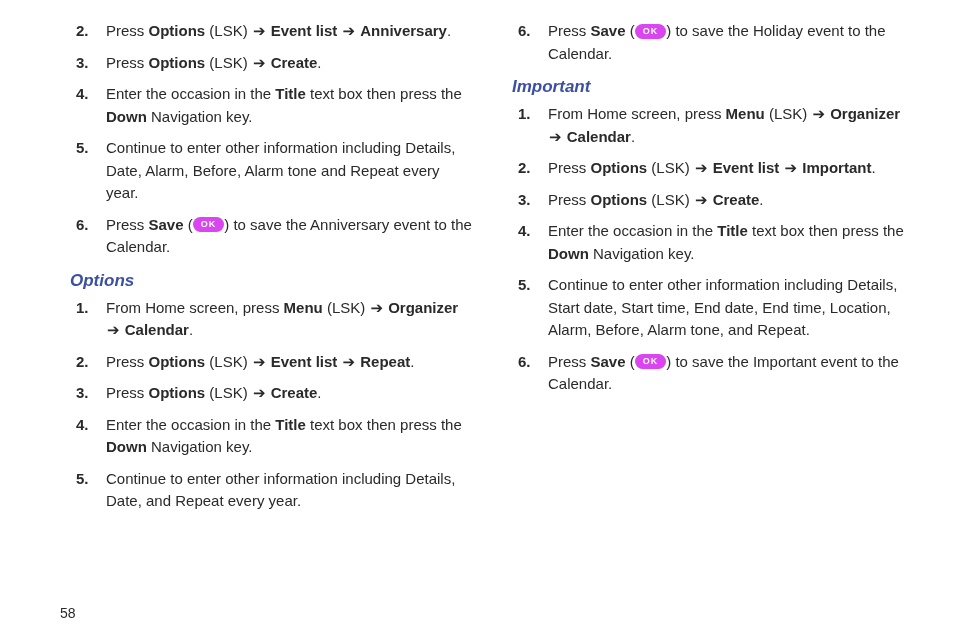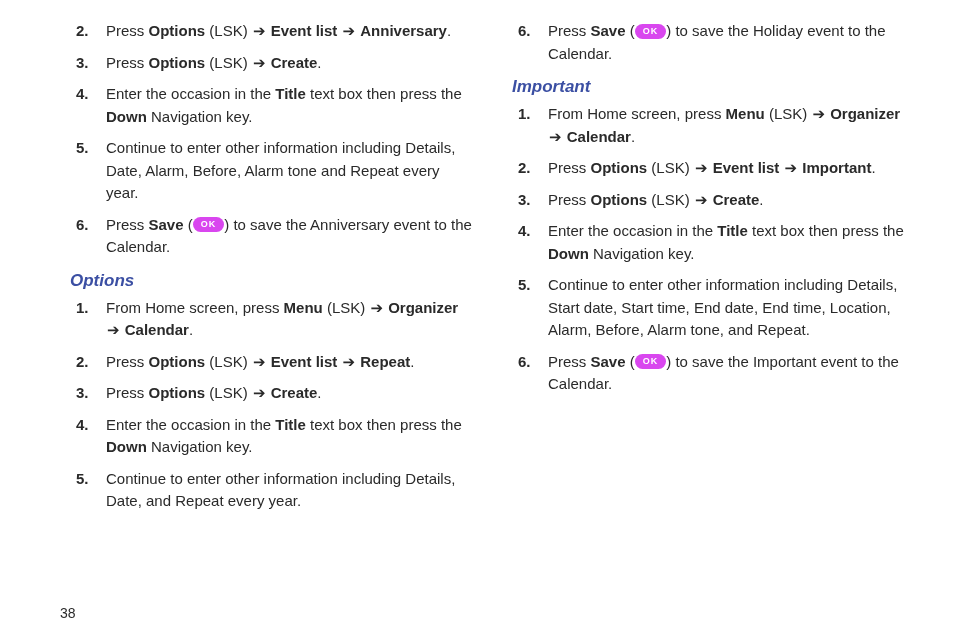--- a/index.html
+++ b/index.html
@@ -118,13 +118,13 @@
         <li><span class="num">2.</span>Press <span class="b">Options</span> (LSK) <span class="arrow">➔</span> <span class="b">Event list</span> <span class="arrow">➔</span> <span class="b">Important</span>.</li>
         <li><span class="num">3.</span>Press <span class="b">Options</span> (LSK) <span class="arrow">➔</span> <span class="b">Create</span>.</li>
         <li><span class="num">4.</span>Enter the occasion in the <span class="b">Title</span> text box then press the <span class="b">Down</span> Navigation key.</li>
         <li><span class="num">5.</span>Continue to enter other information including Details, Start date, Start time, End date, End time, Location, Alarm, Before, Alarm tone, and Repeat.</li>
         <li><span class="num">6.</span>Press <span class="b">Save</span> (<span class="okbtn">OK</span>) to save the Important event to the Calendar.</li>
       </ol>
   </div>
 
 </div>
 
-<div class="pagenum">38</div>
+<div class="pagenum">58</div>
 
 </body></html>

